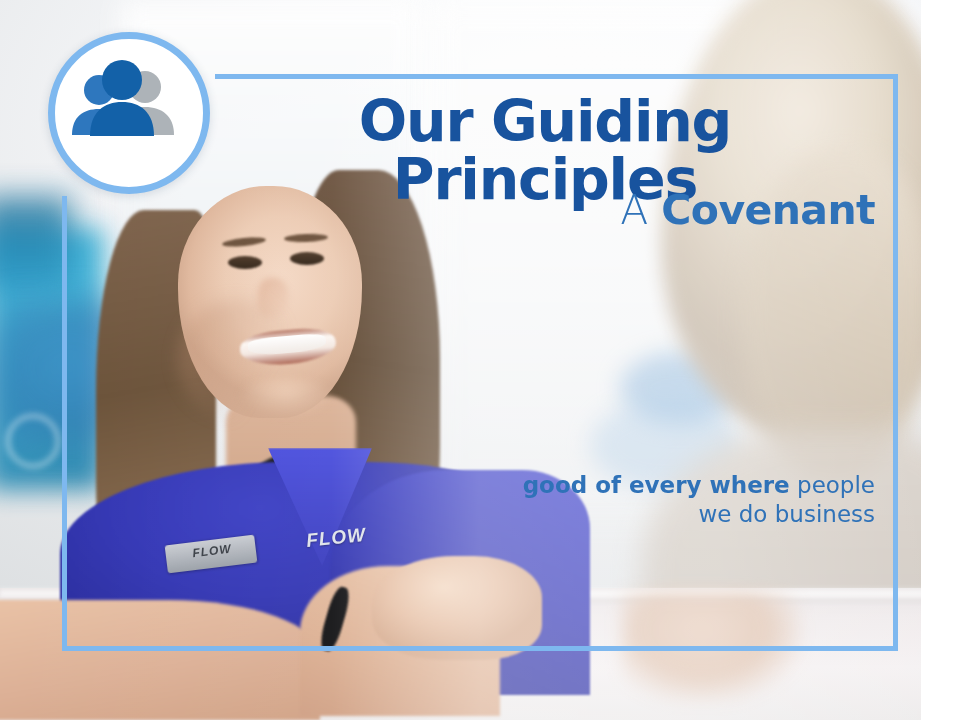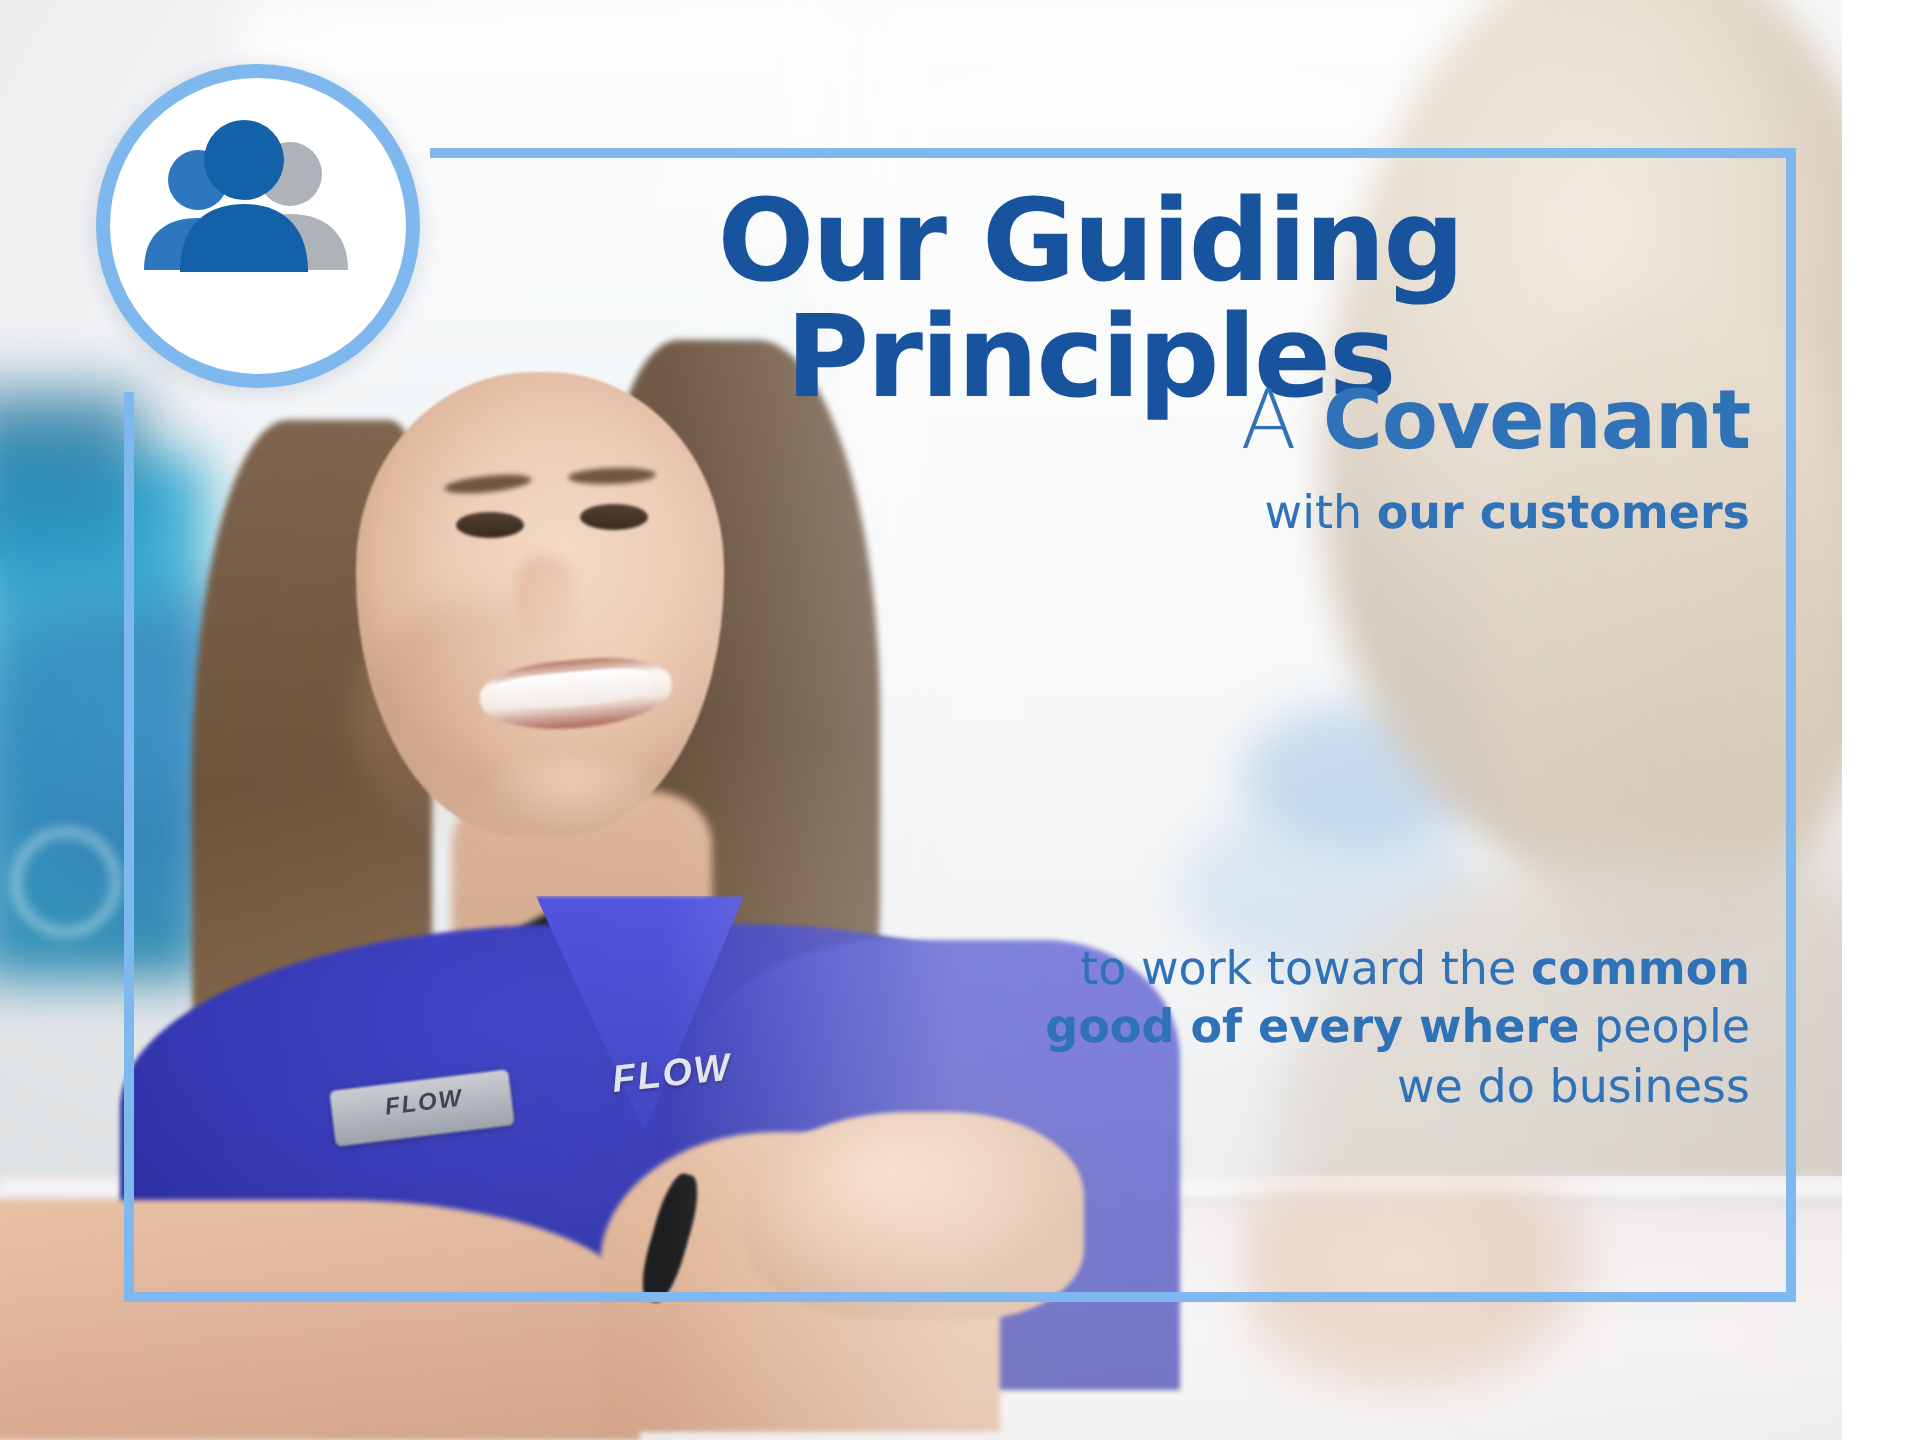--- a/index.html
+++ b/index.html
@@ -332,27 +332,25 @@
     <path d="M24 103 C24 85 35 77 51 77 C67 77 78 85 78 103 Z" fill="#2E77BE"></path>
 
     <circle cx="74" cy="48" r="20" fill="#1361A8"></circle>
     <path d="M42 104 C42 80 56 70 74 70 C92 70 106 80 106 104 Z" fill="#1361A8"></path>
   </svg>
 
   <div class="title">Our Guiding Principles</div>
 
   <div class="block b1">
     <div class="hl"><span>A </span><b>Covenant</b></div>
-    <div class="sub"><span>with </span><b>our customers</b></div>
   </div>
 
   <div class="block b2">
   </div>
 
   <div class="block b3">
     <div class="sub">
-      <div><span>to work toward the </span><b>common</b></div>
       <div><b>good of every where</b><span> people</span></div>
       <div>we do business</div>
     </div>
   </div>
 
 </div>
 
 </body></html>

